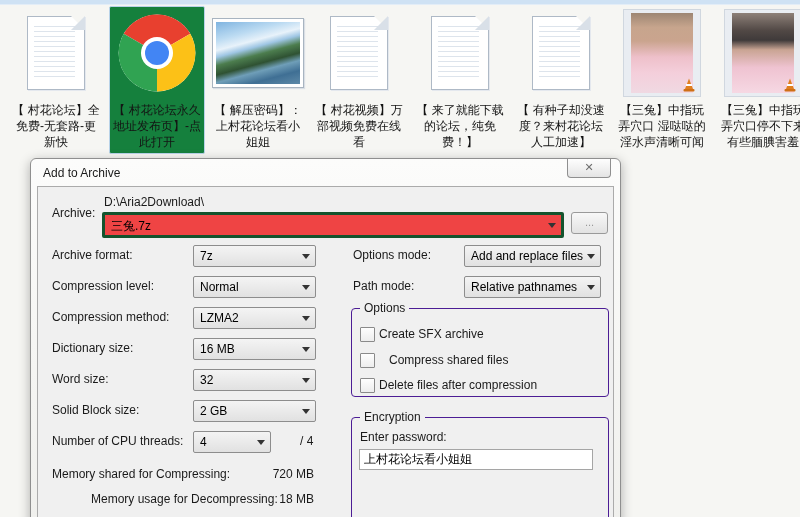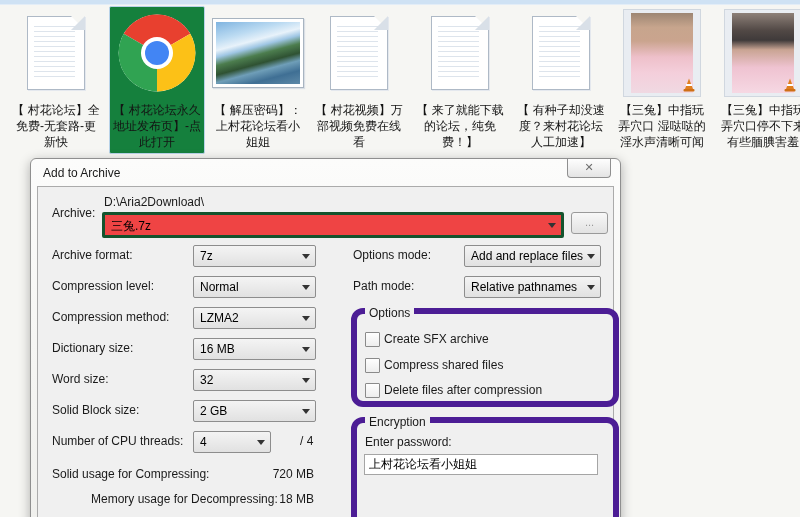--- a/index.html
+++ b/index.html
@@ -41,21 +41,21 @@
   .client{position:absolute;left:6px;top:27px;width:575px;height:360px;background:#f0f0f0;border:1px solid #ababab;}
   .lbl{position:absolute;font-size:12px;color:#1a1a1a;white-space:nowrap;}
   .combo{position:absolute;height:20px;border:1px solid #8d8d8d;border-radius:2px;
     background:linear-gradient(#f4f4f4,#e1e1e1);font-size:12px;color:#000;}
   .combo .val{position:absolute;left:6px;top:3px;white-space:nowrap;}
   .combo .arr{position:absolute;right:5px;top:8px;width:0;height:0;
     border:4px solid transparent;border-top:5px solid #333;}
   .combo.editable{background:#ef4444;border:3px solid #14532d;}
   .browse-btn{position:absolute;height:20px;width:35px;border:1px solid #9a9a9a;border-radius:3px;
     background:linear-gradient(#f8f8f8,#e2e2e2);color:#9a9a9a;font-size:11px;text-align:center;line-height:18px;}
-  .group{position:absolute;border:6px solid #4c1d95;border-radius:12px;text-decoration:underline;}
+  .group{position:absolute;border:1px solid #4c1d95;border-radius:4px;text-decoration:underline;}
   .group .gtitle{position:absolute;left:8px;top:-8px;background:#f0f0f0;padding:0 4px;font-size:12px;color:#1a1a1a;}
   .chk{position:absolute;width:13px;height:13px;background:linear-gradient(#fefefe,#ededed);border:1px solid #8a8a8a;border-radius:1px;}
   .pwd{position:absolute;height:19px;border:1px solid #a5a5a5;background:#fff;font-size:12px;
     font-family:"Liberation Sans","DejaVu Sans",sans-serif;padding:0 4px;color:#000;}
   .memval{position:absolute;font-size:12px;color:#1a1a1a;text-align:right;width:106px;}
 </style>
 </head>
 <body>
 
 <div class="top-strip"></div>
@@ -223,21 +223,21 @@
         <span class="arr"></span>
     </div>
 
     <span class="lbl" style="left:14px;top:247px;">Number of CPU threads:</span>
     <div class="combo" style="left:155px;top:244px;width:76px;">
       <span class="val">4</span>
         <span class="arr"></span>
     </div>
     <span class="lbl" style="left:262px;top:247px;">/ 4</span>
 
-    <span class="lbl" style="left:14px;top:280px;">Solid usage for Compressing:</span>
+    <span class="lbl" style="left:14px;top:280px;">Memory shared for Compressing:</span>
     <span class="memval" style="left:170px;top:280px;">720 MB</span>
 
     <span class="lbl" style="left:14px;top:305px;margin-left:39px;">Memory usage for Decompressing:</span>
     <span class="memval" style="left:170px;top:305px;">18 MB</span>
 
     <span class="lbl" style="left:315px;top:61px;">Options mode:</span>
     <div class="combo" style="left:426px;top:58px;width:135px;">
       <span class="val">Add and replace files</span>
         <span class="arr"></span>
     </div>
@@ -246,21 +246,21 @@
     <div class="combo" style="left:426px;top:89px;width:135px;">
       <span class="val">Relative pathnames</span>
         <span class="arr"></span>
     </div>
 
     <div class="group" style="left:313px;top:121px;width:256px;height:87px;">
       <span class="gtitle">Options</span>
       <span class="chk" style="left:8px;top:18px;"></span>
       <span class="lbl" style="left:27px;top:18px;">Create SFX archive</span>
       <span class="chk" style="left:8px;top:44px;"></span>
-      <span class="lbl" style="left:27px;top:44px;">Compress shared files</span>
+      <span class="lbl" style="left:37px;top:44px;">Compress shared files</span>
       <span class="chk" style="left:8px;top:69px;"></span>
       <span class="lbl" style="left:27px;top:69px;">Delete files after compression</span>
     </div>
 
     <div class="group" style="left:313px;top:230px;width:256px;height:122px;">
       <span class="gtitle">Encryption</span>
       <span class="lbl" style="left:8px;top:12px;">Enter password:</span>
       <input class="pwd" style="left: 7px; top: 31px; width: 224px;" value="上村花论坛看小姐姐">
     </div>
 

